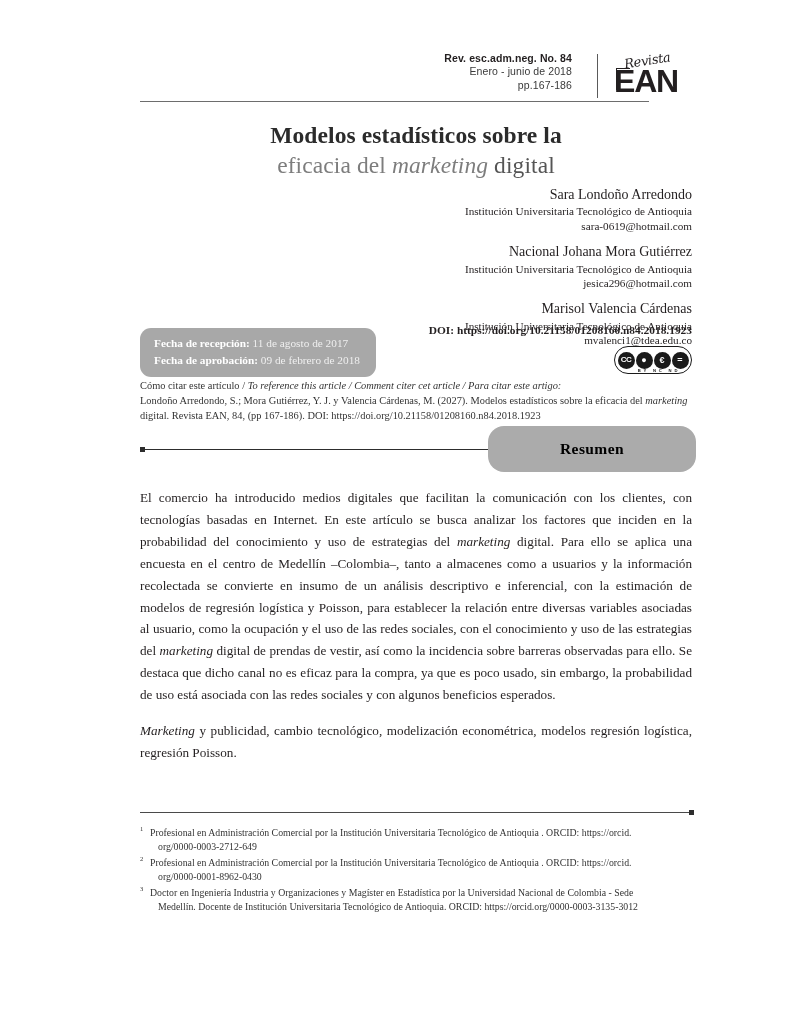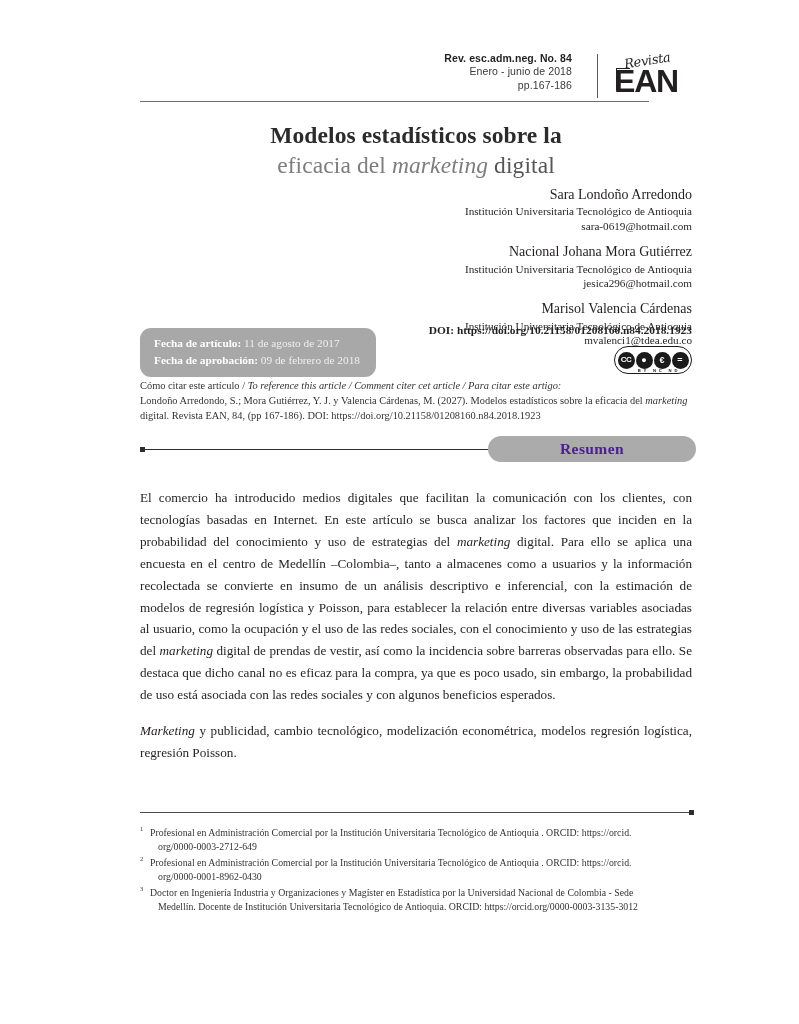--- a/index.html
+++ b/index.html
@@ -260,26 +260,26 @@
     position: absolute;
     left: 140px;
     width: 556px;
     height: 30px;
     display: flex;
     align-items: center;
   }
   .pill {
     background: #ababab;
     border-radius: 16px;
-    height: 26px;
+    height: 46px;
     min-width: 208px;
     display: flex;
     align-items: center;
     justify-content: center;
-    color: #4c1d95;
+    color: #000000;
     font-family: "Liberation Serif", serif;
     font-weight: bold;
     font-size: 15.5px;
     letter-spacing: 0.4px;
     box-sizing: border-box;
     padding: 0 24px;
   }
   .pill-line {
     flex: 1;
     height: 1px;
@@ -419,21 +419,21 @@
     <div class="author-group">
       <div class="author-name">Marisol Valencia Cárdenas</div>
       <div class="author-aff">Institución Universitaria Tecnológico de Antioquia</div>
       <div class="author-mail">mvalenci1@tdea.edu.co</div>
     </div>
   </div>
 
   <div class="doi">DOI: https://doi.org/10.21158/01208160.n84.2018.1923</div>
 
   <div class="date-box">
-    <div class="date-row"><b>Fecha de artículo:</b><span class="date-val"> 11 de agosto de 2017</span></div>
+    <div class="date-row"><b>Fecha de recepción:</b><span class="date-val"> 11 de agosto de 2017</span></div>
     <div class="date-row"><b>Fecha de aprobación:</b><span class="date-val"> 09 de febrero de 2018</span></div>
   </div>
 
   <div class="cc-badge">
     <div class="cc-circ cc-main">CC</div>
     <div class="cc-circ">●</div>
     <div class="cc-circ">€</div>
     <div class="cc-circ">=</div>
     <div class="cc-sub">BY      NC      ND</div>
   </div>

